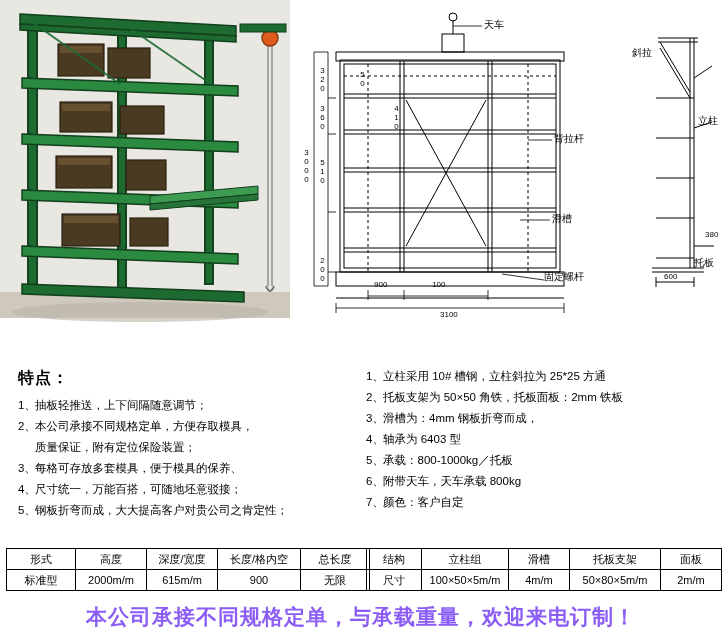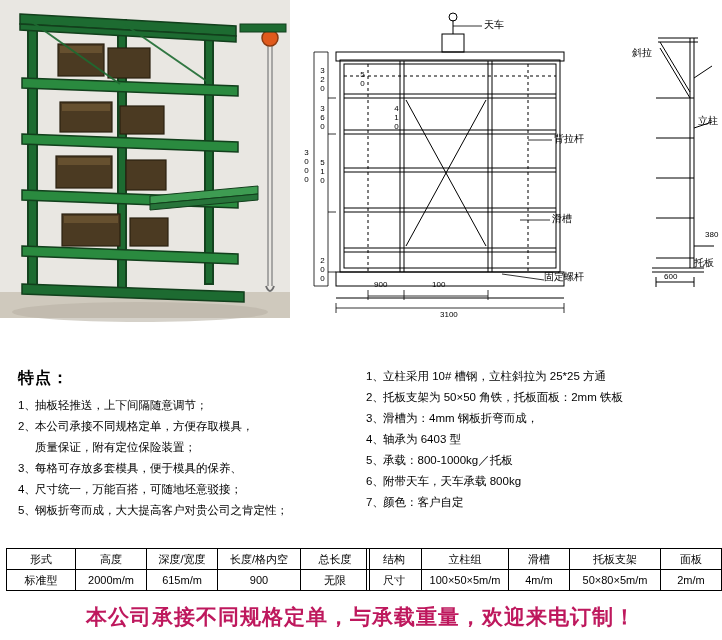--- a/index.html
+++ b/index.html
@@ -336,15 +336,15 @@
     <tr>
       <td>尺寸</td>
       <td>100×50×5m/m</td>
       <td>4m/m</td>
       <td>50×80×5m/m</td>
       <td>2m/m</td>
     </tr>
   </tbody>
     </table>
 
-  <div class="banner" style="color: #be185d;">本公司承接不同规格定单，与承载重量，欢迎来电订制！</div>
+  <div class="banner" style="color: #8b5cf6;">本公司承接不同规格定单，与承载重量，欢迎来电订制！</div>
 
 </div>
 
 </body></html>

